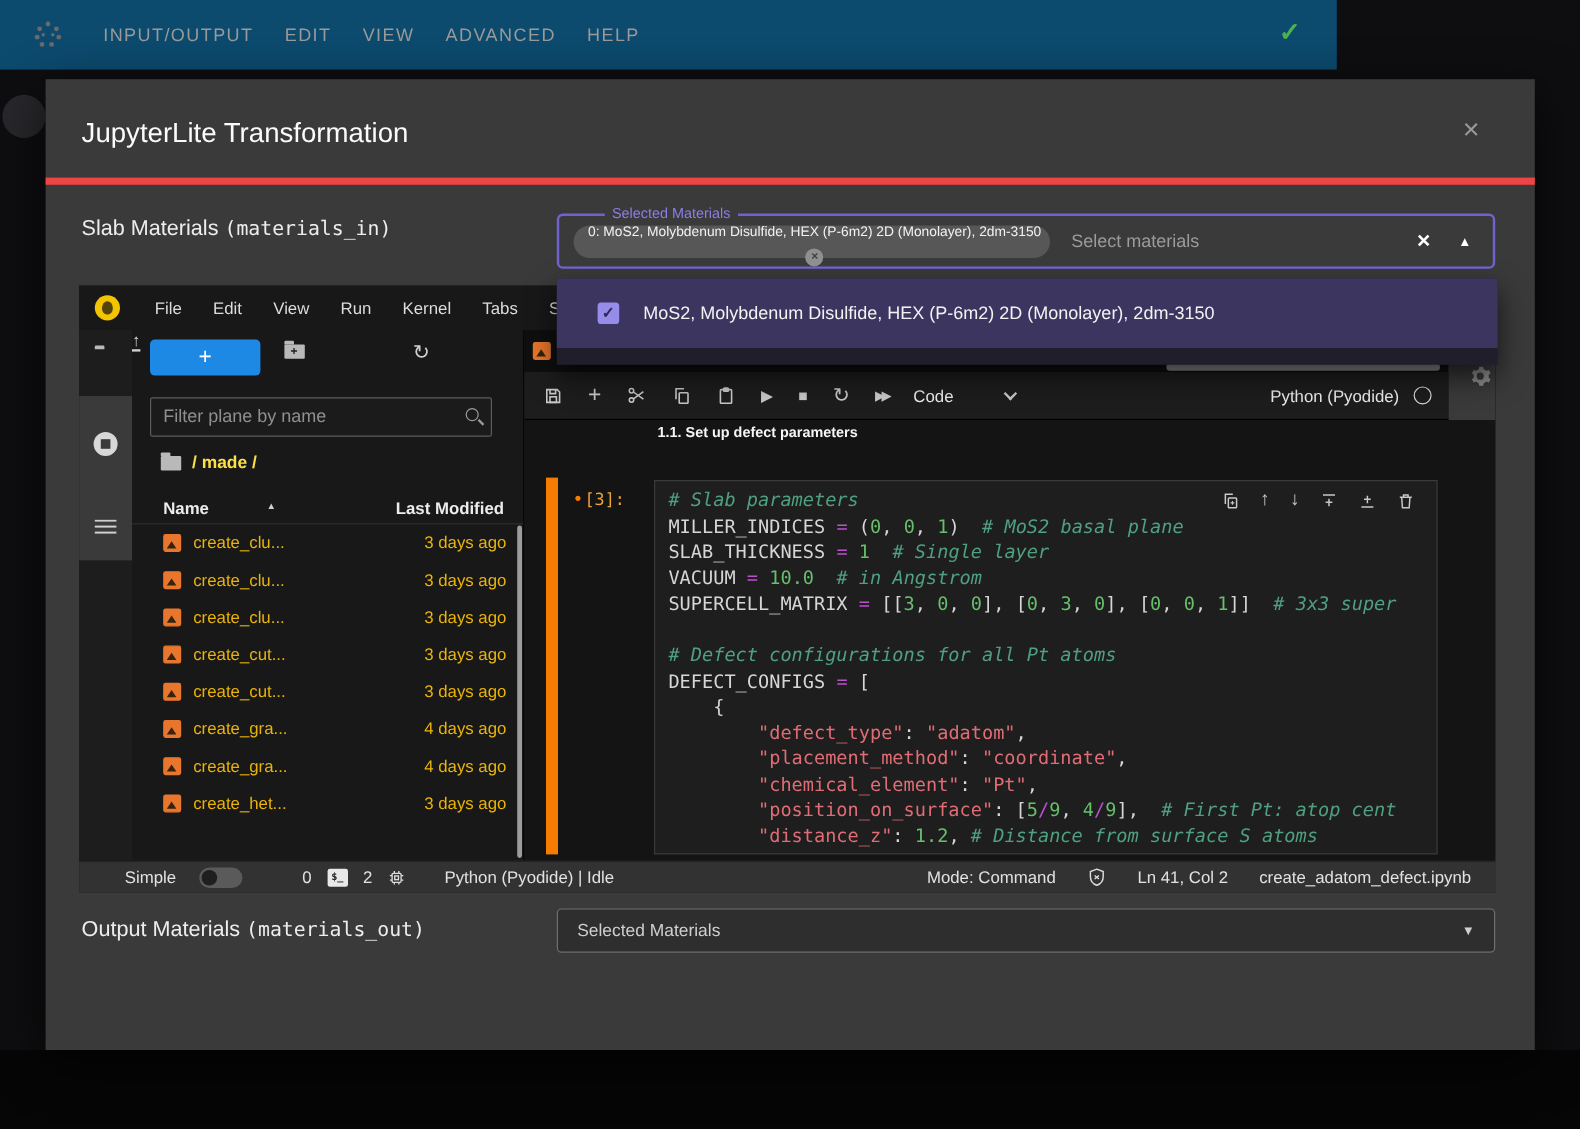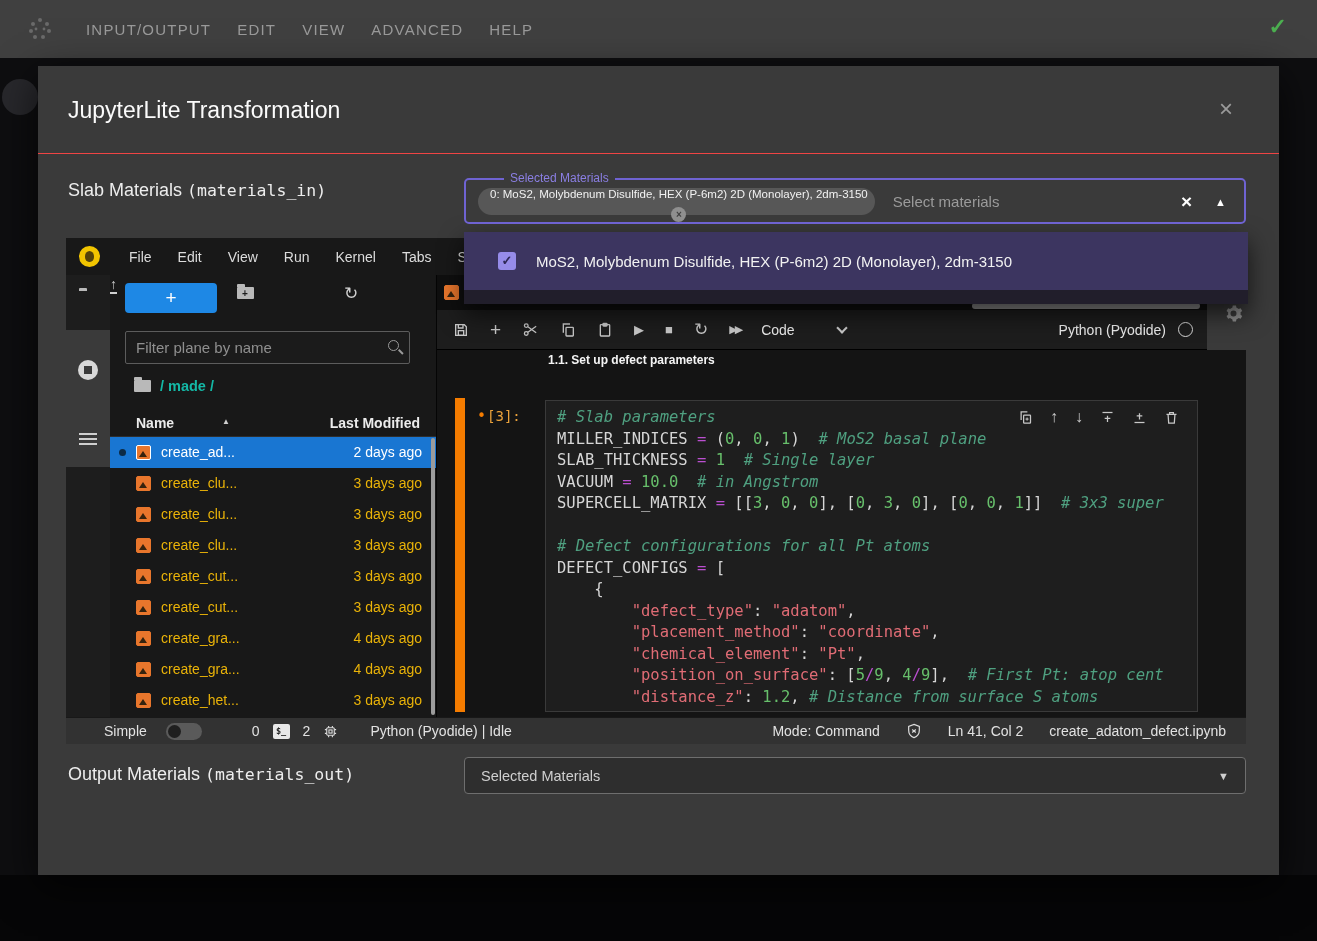--- a/index.html
+++ b/index.html
@@ -1,31 +1,31 @@
 <!DOCTYPE html>
 <html style="--purple: #6f63d2; --purple-light: #968ce9; --menu-purple: #3c3560; --paper-dark: #211e2b; --blue: #1e88e5; --row-blue: #1976d2; --orange: #f57c00; --nb-orange: #e8762c; --green: #4caf50; --code-comment: #4fa080; --code-number: #67bf6b; --code-string: #e06c75; --code-operator: #bb4fd0; --code-plain: #d6d6d6;"><head>
 <meta charset="utf-8">
 <style>
   * { margin:0; padding:0; box-sizing:border-box; }
   html,body { width:1317px; height:941px; overflow:hidden; }
   body { background:#0e0e10; font-family:"Liberation Sans", sans-serif; position:relative; }
   .abs { position:absolute; }
 
   
-  .appbar { position:absolute; left:0; top:0; width:1317px; height:58px; background:#404040; display:flex; align-items:center; }
+  .appbar { position:absolute; left:0; top:0; width:1114px; height:58px; background:#0c4a6e; display:flex; align-items:center; }
   .app-logo { margin-left:28px; width:24px; height:24px; }
   #app-menu { margin-left:34px; display:flex; gap:26px; }
   .appmenu-item { color:#9a9a9a; font-size:15px; letter-spacing:1.2px; cursor:pointer; }
   .app-check { position:absolute; right:30px; top:14px; color:var(--green); font-size:22px; font-weight:bold; }
   .band-bottom { position:absolute; left:0; top:875px; width:1317px; height:66px; background:#060607; }
   .drag-circle { position:absolute; left:2px; top:79px; width:36px; height:36px; border-radius:50%; background:#28282c; }
 
   
   .dialog { position:absolute; left:38px; top:66px; width:1241px; height:809px; background:#3a3a3a; box-shadow:0 12px 40px rgba(0,0,0,.7); }
-  .dlg-head { position:relative; height:88px; border-bottom:1px solid #ef4444; }
+  .dlg-head { position:relative; height:88px; border-bottom:6px solid #ef4444; }
   .dlg-title { position:absolute; left:30px; top:31px; color:#fbfbfb; font-size:23px; font-weight:400; }
   .dlg-close { position:absolute; right:46px; top:29px; color:#9a9a9a; font-size:24px; cursor:pointer; }
   .fieldlabel { position:absolute; color:#ededed; font-size:18px; }
   .fieldlabel code { font-family:"DejaVu Sans Mono", monospace; font-size:16.5px; }
   .lbl-input { left:30px; top:114px; }
   .lbl-output { left:30px; top:698px; }
 
   
   .mat-select { position:absolute; left:426px; top:112px; width:782px; height:46px; border:2px solid var(--purple); border-radius:5px; background:#3a3a3a; z-index:30; display:flex; align-items:center; }
   .mat-label { position:absolute; top:-9px; left:38px; background:#3a3a3a; padding:0 6px; font-size:12px; color:#8b7fe4; }
@@ -65,21 +65,21 @@
   .btn-new { position:absolute; left:15px; top:8px; width:92px; height:30px; background:var(--blue); border:none; border-radius:4px; color:#fff; font-size:19px; cursor:pointer; }
   .fb-ic { position:absolute; top:12px; color:#cfcfcf; cursor:pointer; }
   .fb-newfolder { left:127px; }
   .fb-newfolder .plus { position:absolute; left:5px; top:1px; font-size:10px; font-weight:bold; color:#1d1d1d; }
   .fb-upload { left:184px; top:9px; width:15px; text-align:center; color:#cfcfcf; font-size:14px; font-weight:bold; border-bottom:2px solid #cfcfcf; line-height:14px; cursor:pointer; }
   .fb-refresh { left:234px; top:8px; font-size:17px; }
   .filterbox { position:absolute; left:15px; top:56px; width:285px; height:33px; background:#1b1b1b; border:1px solid #5c5c5c; border-radius:2px; display:flex; align-items:center; }
   .filterbox span.ph { margin-left:10px; color:#8f8f8f; font-size:15px; }
   .search-ic { position:absolute; right:10px; top:8px; width:11px; height:11px; border:1.5px solid #9a9a9a; border-radius:50%; }
   .search-ic::after { content:""; position:absolute; left:9px; top:10px; width:6px; height:1.5px; background:#9a9a9a; transform:rotate(45deg); }
-  .crumb { position:absolute; left:24px; top:103px; display:flex; align-items:center; gap:9px; color:#14b8a6; font-size:14.5px; font-weight:bold; }
+  .crumb { position:absolute; left:24px; top:103px; display:flex; align-items:center; gap:9px; color:#fde047; font-size:14.5px; font-weight:bold; }
   .fhead { position:absolute; left:0; top:135px; width:100%; height:27px; border-bottom:1px solid #2e2e2e; color:#ececec; font-size:14px; font-weight:bold; }
   .fhead .hname { position:absolute; left:26px; top:5px; }
   .fhead .hsort { position:absolute; left:112px; top:7px; font-size:8px; color:#cfcfcf; }
   .fhead .hmod { position:absolute; right:16px; top:5px; }
   #file-rows { position:absolute; left:0; top:162px; width:100%; }
   .frow { position:relative; height:31px; font-size:14px; color:#eab308; cursor:pointer; }
   .frow.sel { background:var(--row-blue); color:#fff; }
   .fdot { position:absolute; left:9px; top:12px; width:7px; height:7px; border-radius:50%; background:#0c2b46; }
   .nbicon { position:absolute; left:26px; top:8px; width:15px; height:15px; background:var(--nb-orange); border:1.5px solid var(--nb-orange); border-radius:2px; }
   .nbicon::after { content:""; position:absolute; left:2px; top:5px; border-left:4px solid transparent; border-right:4px solid transparent; border-bottom:6px solid #35230e; }
@@ -219,26 +219,20 @@
             <span class="folder"></span>
             <span>/ made /</span>
           </div>
 
           <div class="fhead">
             <span class="hname">Name</span>
             <span class="hsort">▲</span>
             <span class="hmod">Last Modified</span>
           </div>
           <div id="file-rows">
-              <div class="frow sel">
-                <span class="fdot"></span>
-                <span class="nbicon"></span>
-                <span class="fname">create_ad...</span>
-                <span class="fdate">2 days ago</span>
-              </div>
               <div class="frow">
                 <span class="nbicon"></span>
                 <span class="fname">create_clu...</span>
                 <span class="fdate">3 days ago</span>
               </div>
               <div class="frow">
                 <span class="nbicon"></span>
                 <span class="fname">create_clu...</span>
                 <span class="fdate">3 days ago</span>
               </div>

